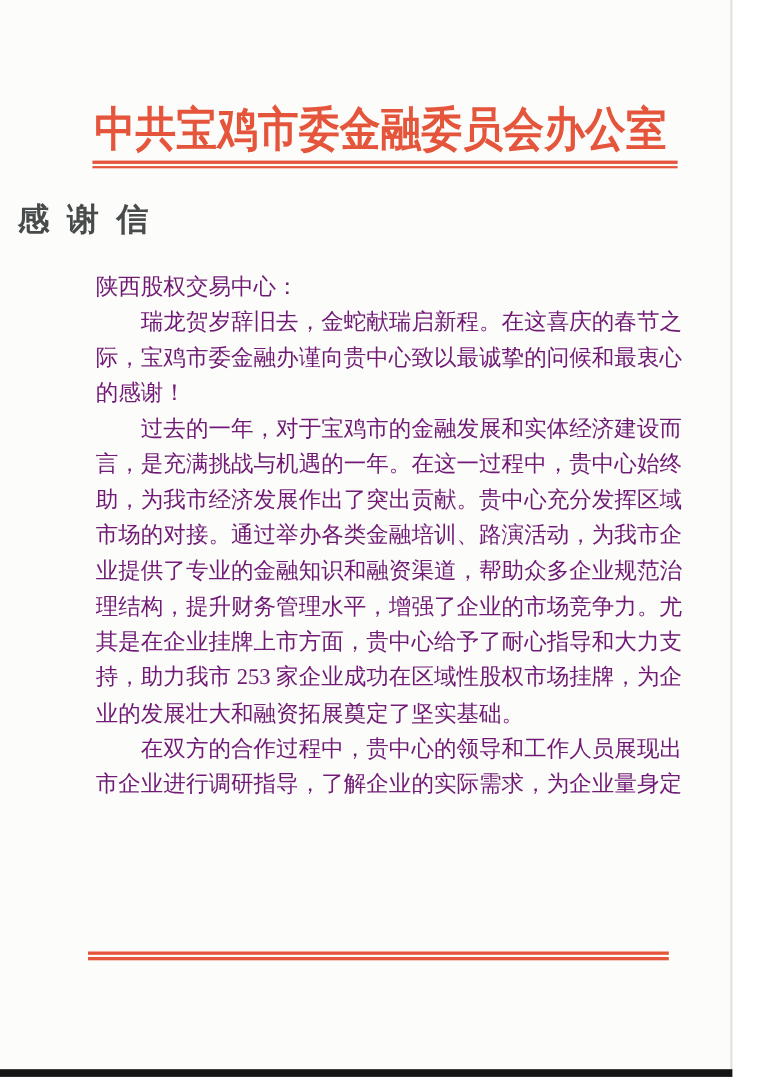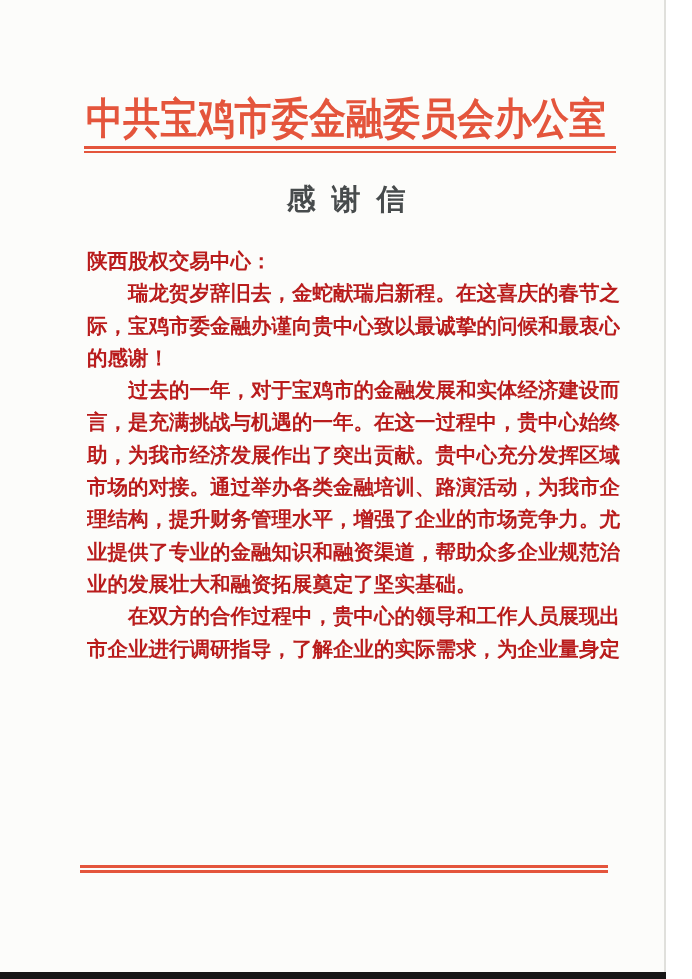--- a/index.html
+++ b/index.html
@@ -59,36 +59,35 @@
     height: 2px;
     border-top: 3px solid #e4553c;
     border-bottom: 2px solid #e4553c;
   }
   
   .doc-title {
     position: absolute;
     top: 180px;
     left: 0;
     width: 692px;
-    text-align: center;
+    text-align: left;
     font-size: 29px;
     font-weight: bold;
     color: #474b4c;
     letter-spacing: 0.55em;
     text-indent: 0.55em;
   }
   
   .body-block {
     position: absolute;
     top: 245px;
     left: 87px;
     width: 533px;
     font-size: 20.5px;
-    color: #b91c1c;
-    font-weight: bold;
+    color: #701a75;
   }
   .ln {
     height: 32.3px;
     line-height: 32.3px;
     text-align: justify;
     text-align-last: justify;
     overflow: hidden;
   }
   .ln.end {
     text-align-last: left;
@@ -120,22 +119,24 @@
 
   <div class="body-block">
     <div class="ln end">陕西股权交易中心：</div>
     <div class="ln indent">瑞龙贺岁辞旧去，金蛇献瑞启新程。在这喜庆的春节之</div>
     <div class="ln">际，宝鸡市委金融办谨向贵中心致以最诚挚的问候和最衷心</div>
     <div class="ln end">的感谢！</div>
     <div class="ln indent">过去的一年，对于宝鸡市的金融发展和实体经济建设而</div>
     <div class="ln">言，是充满挑战与机遇的一年。在这一过程中，贵中心始终</div>
     <div class="ln">助，为我市经济发展作出了突出贡献。贵中心充分发挥区域</div>
     <div class="ln">市场的对接。通过举办各类金融培训、路演活动，为我市企</div>
+    <div class="ln">业提供了专业的金融知识和融资渠道，帮助众多企业规范治</div>
     <div class="ln">理结构，提升财务管理水平，增强了企业的市场竞争力。尤</div>
-    <div class="ln">业提供了专业的金融知识和融资渠道，帮助众多企业规范治</div>
+    <div class="ln">其是在企业挂牌上市方面，贵中心给予了耐心指导和大力支</div>
+    <div class="ln">持，助力我市 253 家企业成功在区域性股权市场挂牌，为企</div>
     <div class="ln end">业的发展壮大和融资拓展奠定了坚实基础。</div>
     <div class="ln indent">在双方的合作过程中，贵中心的领导和工作人员展现出</div>
     <div class="ln">市企业进行调研指导，了解企业的实际需求，为企业量身定</div>
   </div>
 
   <div class="footer-rule"></div>
 
   <div class="scan-right-edge"></div>
 
   <div class="scan-bottom-bar"></div>

